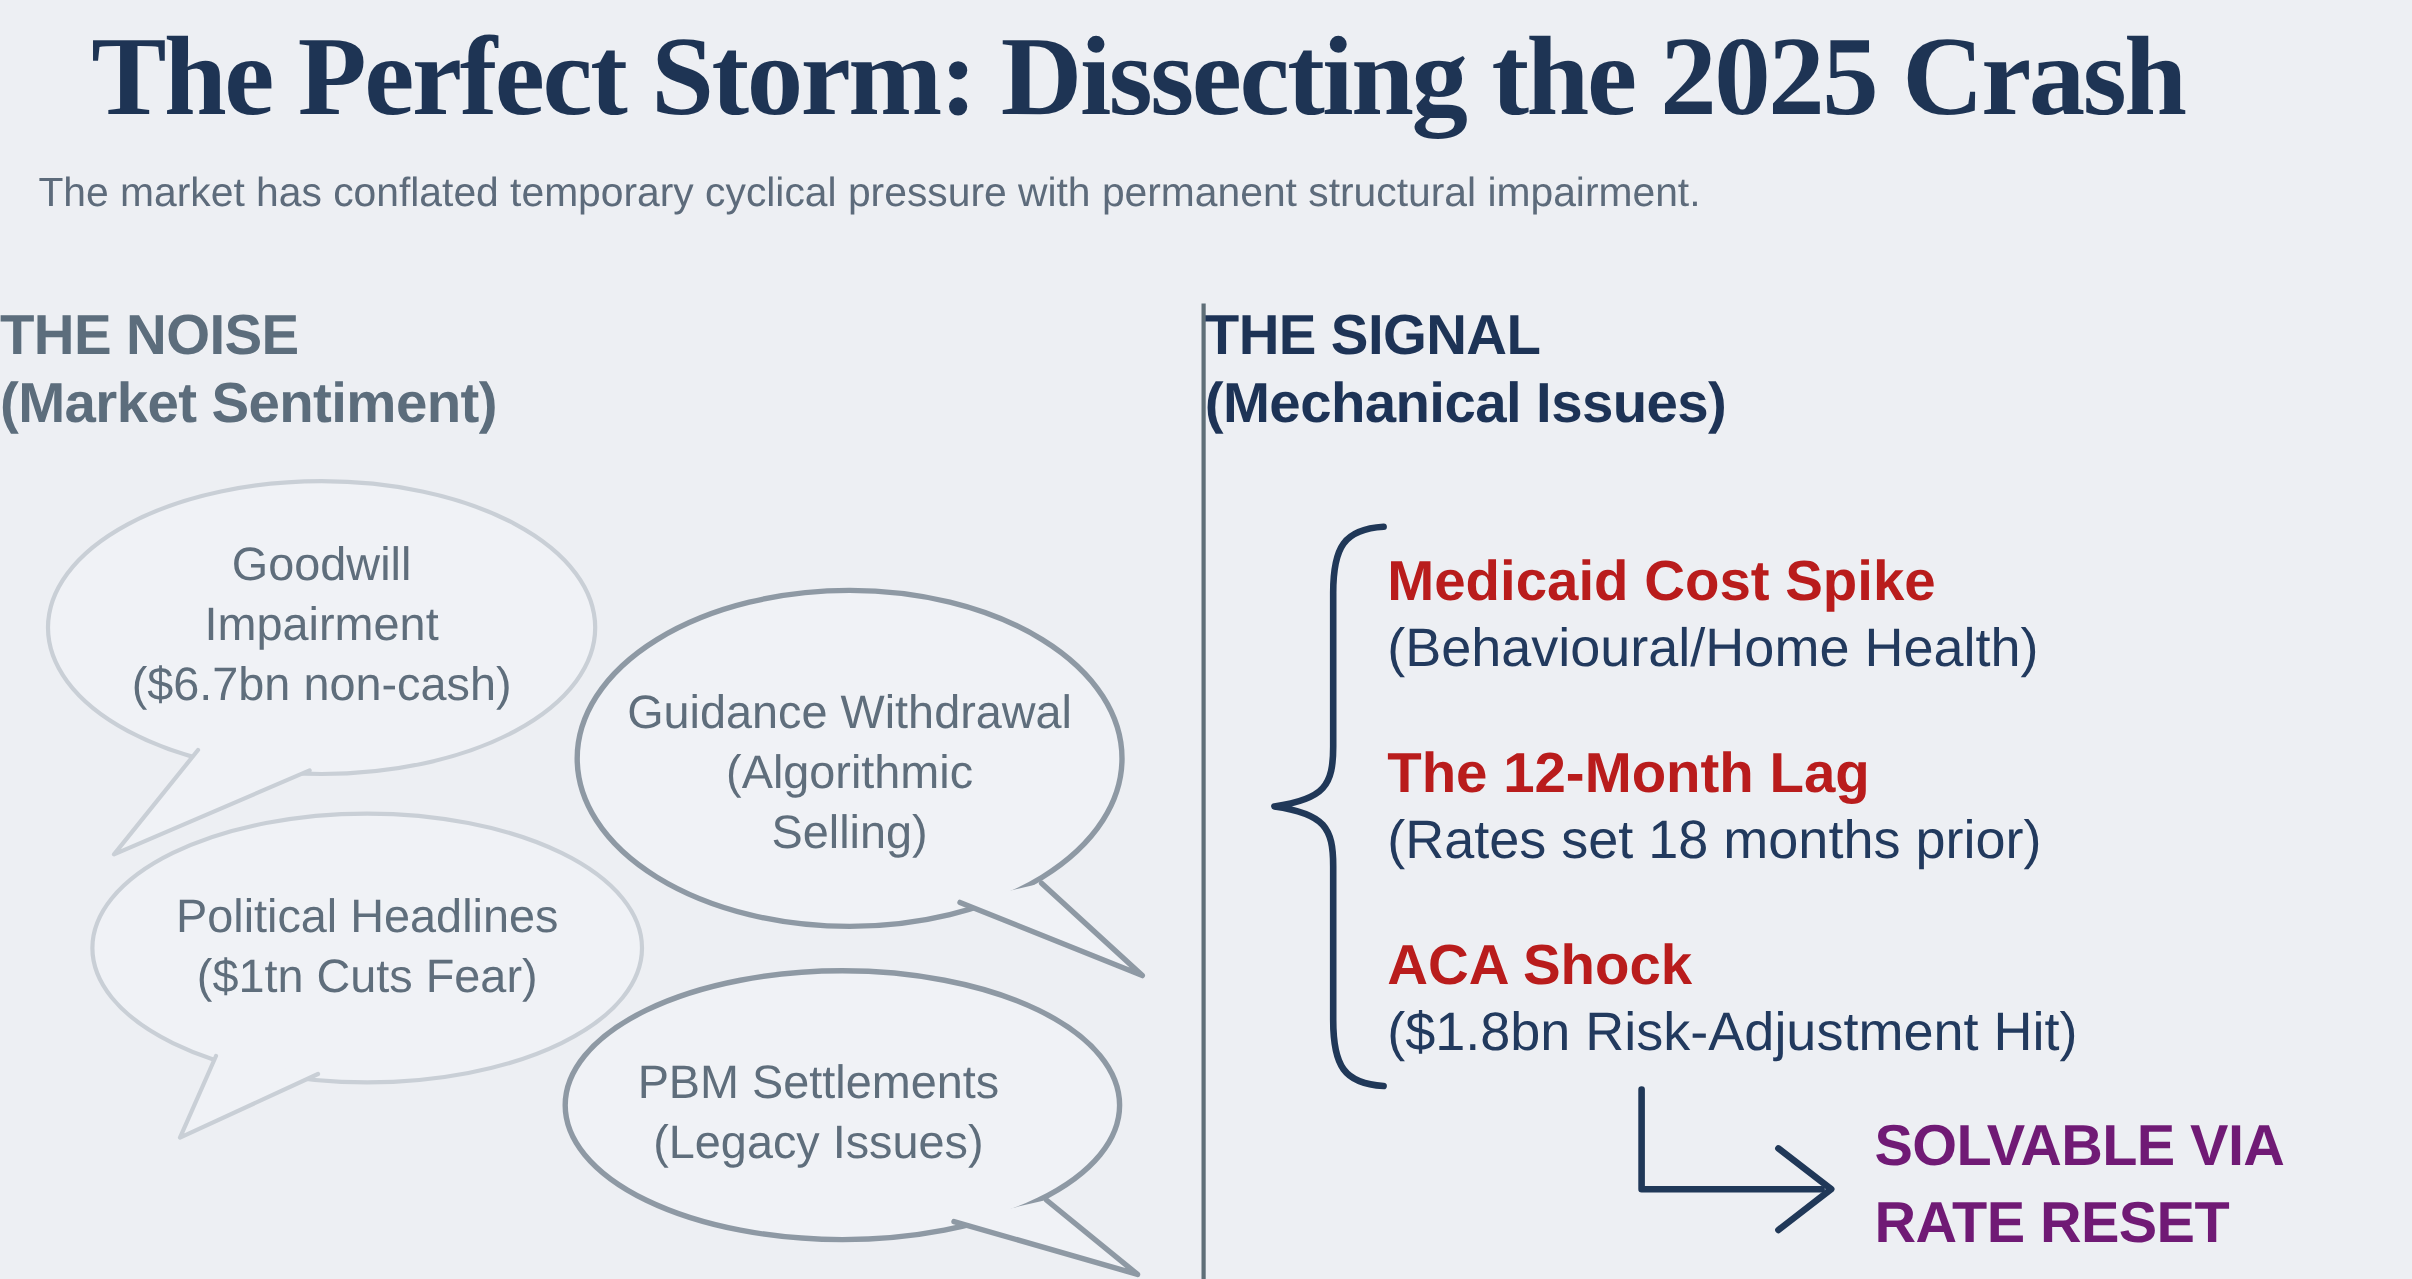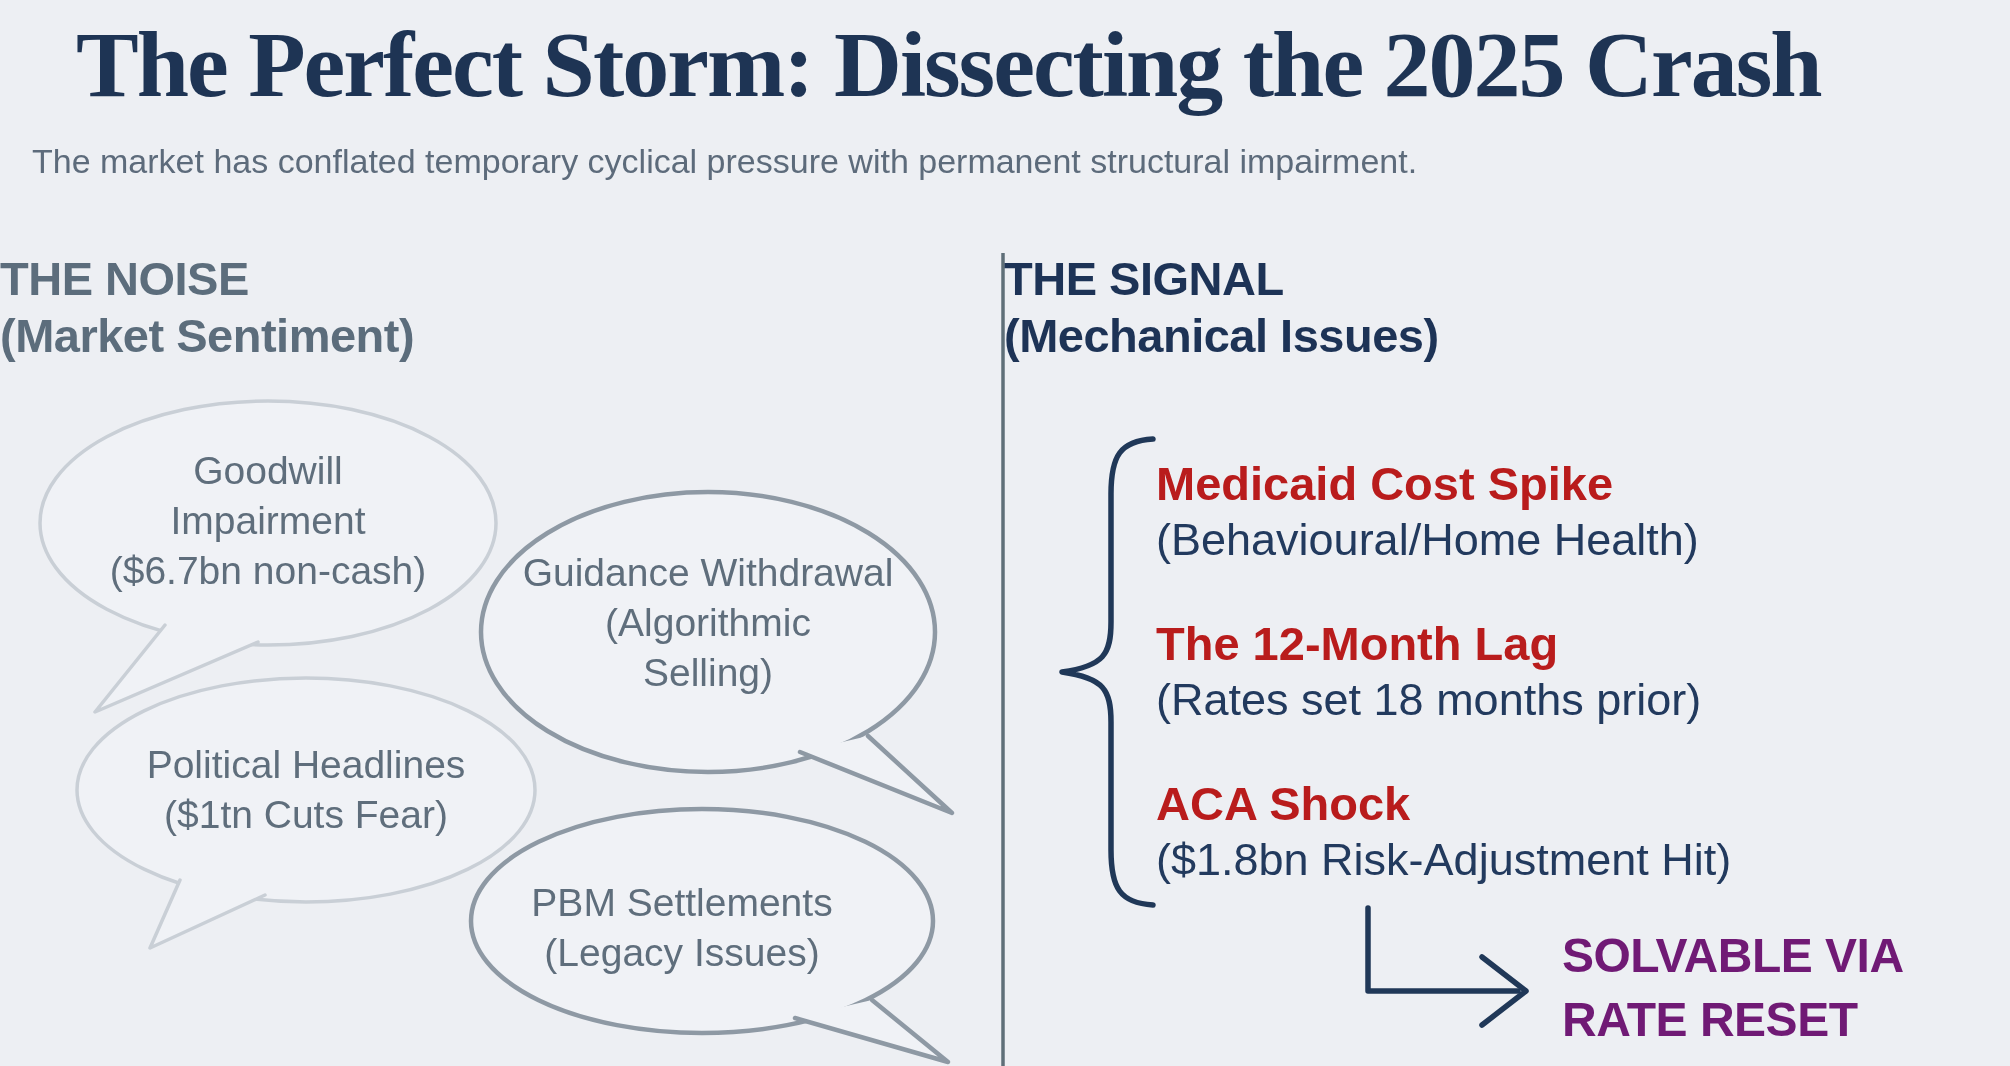--- a/index.html
+++ b/index.html
@@ -49,21 +49,21 @@
   .bubble-text {
     position: absolute;
     width: 460px;
     text-align: center;
     white-space: pre-line;
     font-size: 39px;
     line-height: 50px;
     color: #5f6e7c;
   }
   .bt1 { left: 38px;  top: 446px; }
-  .bt2 { left: 478px; top: 548px; }
+  .bt2 { left: 478px; top: 570px; }
   .bt3 { left: 76px;  top: 740px; }
   .bt4 { left: 452px; top: 878px; }
 
   .signal-item {
     position: absolute;
     left: 1156px;
     width: 760px;
     color: #223a5e;
     font-size: 45px;
     line-height: 56px;

